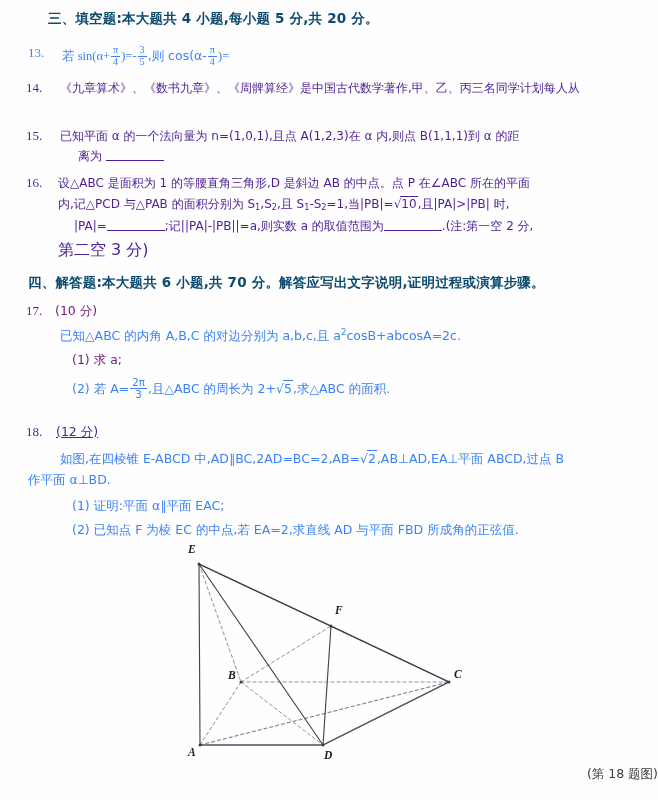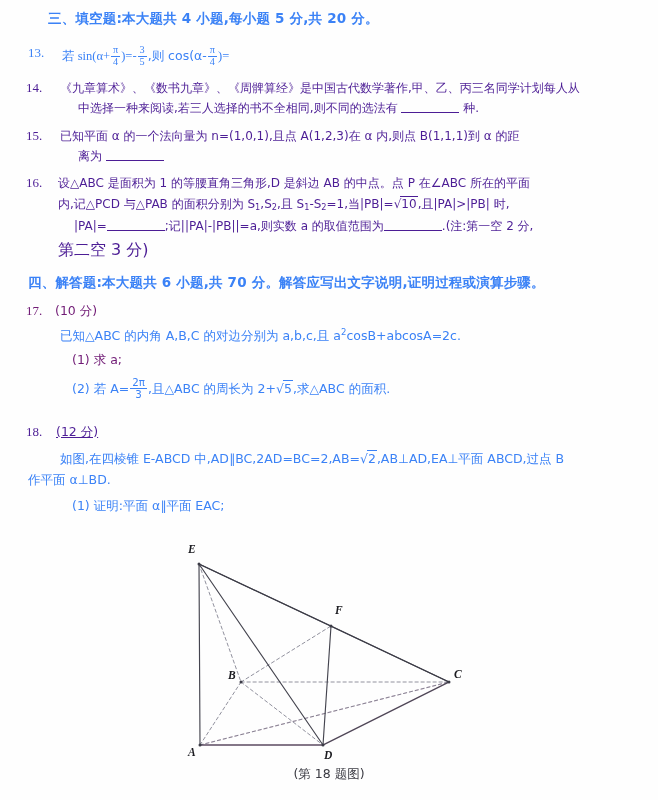--- a/index.html
+++ b/index.html
@@ -13,21 +13,21 @@
   }
   .page {
     position: relative;
     width: 658px;
     height: 800px;
     background: #fefefe;
     overflow: hidden;
   }
 
   
-  .ink-strong { color: #3b82f6; }
+  .ink-strong { color: #0c4a6e; }
   .ink-mid    { color: #3b82f6; }
   .ink-faint  { color: #4c1d95; }
   .ink-ghost  { color: #701a75; }
 
   .blur-1 { filter: blur(0.28px); }
   .blur-2 { filter: blur(0.5px); }
   .blur-3 { filter: blur(0.75px); }
 
   .row {
     position: absolute;
@@ -95,21 +95,21 @@
     top: 548px;
     width: 360px;
     height: 215px;
   }
   .figure-wrap svg { display: block; }
 
   .fig-caption {
     position: absolute;
     left: 0; right: 0;
     top: 766px;
-    text-align: center;
+    text-align: right;
     font-size: 12.5px;
     font-family: "DejaVu Sans", "Liberation Sans", sans-serif;
     color: #3a3a42;
   }
 
   .vlabel {
     position: absolute;
     font-style: italic;
     font-weight: bold;
     font-size: 11.5px;
@@ -125,25 +125,20 @@
   <div class="row section-head ink-strong blur-1" style="left:48px; top:10px;">三、填空题:本大题共 4 小题,每小题 5 分,共 20 分。</div>
 
   <div class="qnum ink-mid blur-2" style="left:28px; top:45px;">13.</div>
   <div class="qbody ink-mid blur-2" style="left:62px; top:45px;">
     <span class="cn">若</span>
     <span>sin(α+</span><span class="frac"><span class="num">π</span><span class="den">4</span></span><span>)=-</span><span class="frac"><span class="num">3</span><span class="den">5</span></span><span class="cn">,则 cos(α-</span><span class="frac"><span class="num">π</span><span class="den">4</span></span><span>)=</span>
   </div>
 
   <div class="qnum ink-faint blur-3" style="left:26px; top:80px;">14.</div>
   <div class="qbody cn ink-faint blur-3" style="left:60px; top:80px; font-size:12px;">《九章算术》、《数书九章》、《周髀算经》是中国古代数学著作,甲、乙、丙三名同学计划每人从</div>
-  <div class="qbody cn ink-faint blur-3" style="left:78px; top:100px; font-size:12px;">
-    <span>中选择一种来阅读,若三人选择的书不全相同,则不同的选法有</span>
-    <span class="blank"></span>
-    <span>种.</span>
-  </div>
 
   <div class="qnum ink-faint blur-3" style="left:26px; top:128px;">15.</div>
   <div class="qbody cn ink-faint blur-3" style="left:60px; top:128px; font-size:12px;text-align:center;">已知平面 α 的一个法向量为 n=(1,0,1),且点 A(1,2,3)在 α 内,则点 B(1,1,1)到 α 的距</div>
   <div class="qbody cn ink-faint blur-3" style="left:78px; top:148px; font-size:12px;">
     <span>离为</span>
     <span class="blank"></span>
   </div>
 
   <div class="qnum ink-faint blur-3" style="left:26px; top:175px;">16.</div>
   <div class="qbody cn ink-faint blur-3" style="left:58px; top:175px; font-size:12px;">设△ABC 是面积为 1 的等腰直角三角形,D 是斜边 AB 的中点。点 P 在∠ABC 所在的平面</div>
@@ -184,20 +179,24 @@
     <span>如图,在四棱锥 E-ABCD 中,AD∥BC,2AD=BC=2,AB=</span><span class="radical">√</span><span class="sqrt">2</span><span>,AB⊥AD,EA⊥平面 ABCD,过点 B</span>
   </div>
 
   <div class="qbody cn ink-mid blur-2" style="left:28px; top:472px; font-size:12.5px;">作平面 α⊥BD.</div>
 
   <div class="qbody cn ink-mid blur-2" style="left:72px; top:498px; font-size:12.5px;">
     <span>(1)</span>
     <span>证明:平面 α∥平面 EAC;</span>
   </div>
 
+  <div class="qbody cn ink-mid blur-2" style="left:72px; top:522px; font-size:12.5px;">
+    <span>(2)</span>
+    <span>已知点 F 为棱 EC 的中点,若 EA=2,求直线 AD 与平面 FBD 所成角的正弦值.</span>
+  </div>
 
   <div class="figure-wrap">
     <svg id="fig-svg" width="360" height="215" viewBox="150 548 360 215">
       <g id="fig-base-tint">
           <line x1="200" y1="745" x2="323" y2="745" stroke="#9d6f93" stroke-width="1.9" opacity="0.55" stroke-linecap="round"></line>
           <line x1="323" y1="745" x2="449" y2="682" stroke="#9d6f93" stroke-width="1.9" opacity="0.45" stroke-linecap="round"></line>
           <line x1="200" y1="745" x2="449" y2="682" stroke="#9d6f93" stroke-width="1.2" stroke-dasharray="3 3" opacity="0.4" stroke-linecap="round"></line>
         </g>
       <g id="fig-dashed">
           <line x1="199" y1="564" x2="241" y2="682" stroke="#6f6f80" stroke-width="0.85" stroke-dasharray="3.2 2.8" opacity="0.9" stroke-linecap="round"></line>

